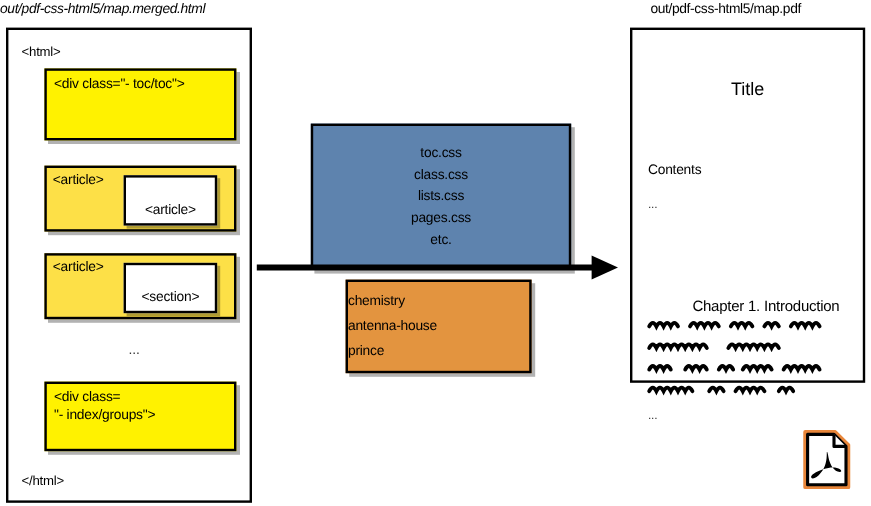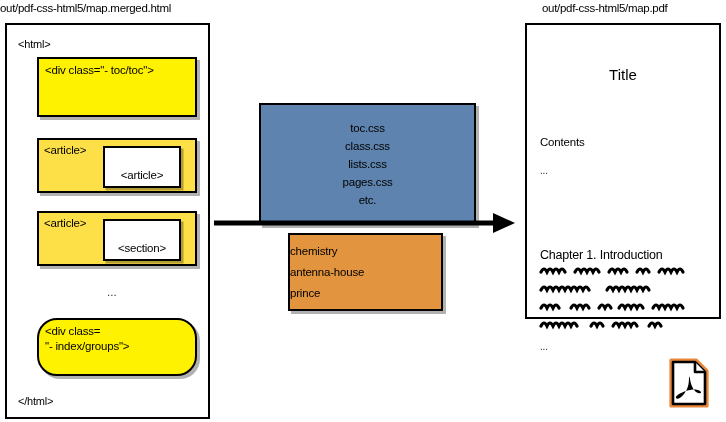--- a/index.html
+++ b/index.html
@@ -17,21 +17,21 @@
   }
 
   
   .caption {
     position: absolute;
     font-size: 11.5px;
     letter-spacing: -0.3px;
     white-space: nowrap;
     color: #000;
   }
-  #caption-left  { left: 0px;  top: 2px; }
+  #caption-left  { left: 0px;  top: 2px; font-style: italic; }
   #caption-right { left: 542px; top: 2px; }
 
   
   .panel {
     position: absolute;
     background: #ffffff;
     border: 2.5px solid #000000;
     box-sizing: border-box;
   }
   #html-panel { left: 5px;   top: 23px; width: 205px; height: 396px; }
@@ -52,21 +52,21 @@
     box-sizing: border-box;
     border: 2.5px solid #000000;
     box-shadow: 3px 3px 0 0 rgba(0,0,0,0.30);
   }
   .yellowbox { background: #FFF200; }
   .whitebox  { background: #fde047; }
 
   #box-toc    { left: 30px; top: 32px;  width: 160px; height: 60px; }
   #box-art1   { left: 30px; top: 113px; width: 160px; height: 55px; }
   #box-art2   { left: 30px; top: 186px; width: 160px; height: 55px; }
-  #box-index  { left: 30px; top: 293px; width: 160px; height: 58px; border-radius: 20px; }
+  #box-index  { left: 30px; top: 293px; width: 160px; height: 58px; }
 
   .inner-nested {
     position: absolute;
     box-sizing: border-box;
     background: #ffffff;
     border: 2.5px solid #000000;
     box-shadow: 2.5px 2.5px 0 0 rgba(0,0,0,0.30);
     left: 64px;
     top: 6px;
     width: 78px;
@@ -163,21 +163,21 @@
   .pdf-line {
     position: absolute;
     left: 13px;
     font-size: 11.5px;
     letter-spacing: -0.2px;
     white-space: nowrap;
   }
   #pdf-contents   { top: 111px; }
   #pdf-toc-entry  { top: 126px; }
   #pdf-toc-ell    { top: 140px; font-size: 10px; color:#333; }
-  #pdf-chapter    { top: 223px; font-size: 12.5px; }
+  #pdf-chapter    { top: 223px; font-size: 12.5px; margin-left: 37px; }
   #pdf-body-ell   { top: 316px; font-size: 10px; color:#333; }
 
   #scribbles {
     position: absolute;
     left: 12px;
     top: 240px;
     width: 165px;
     height: 72px;
   }
 

